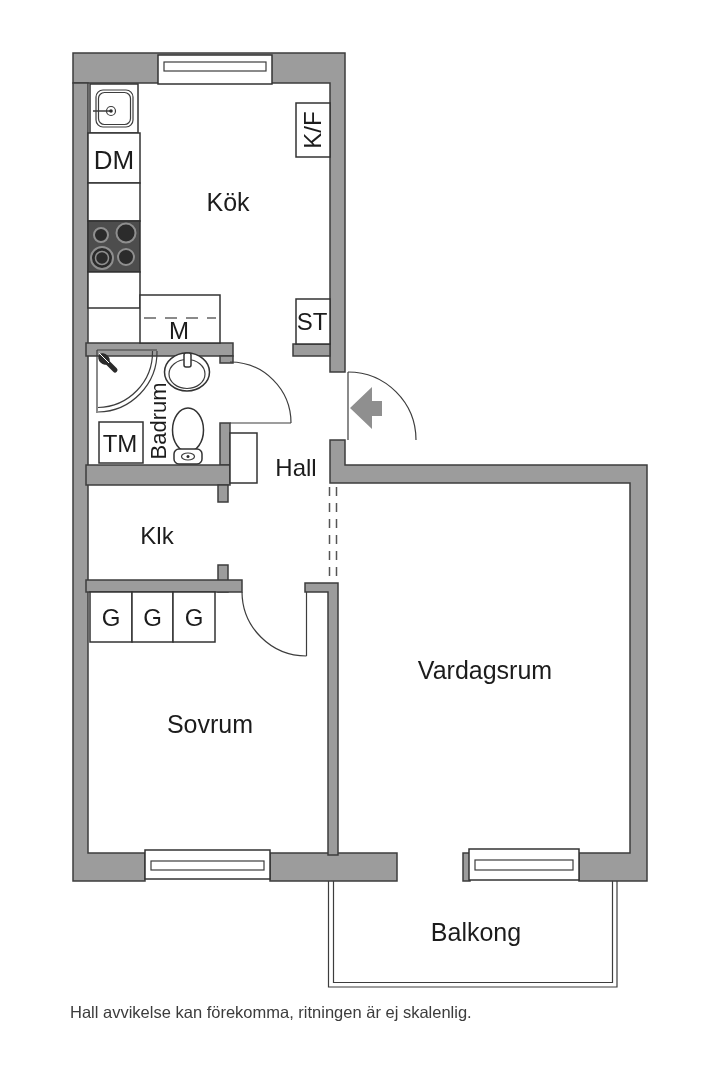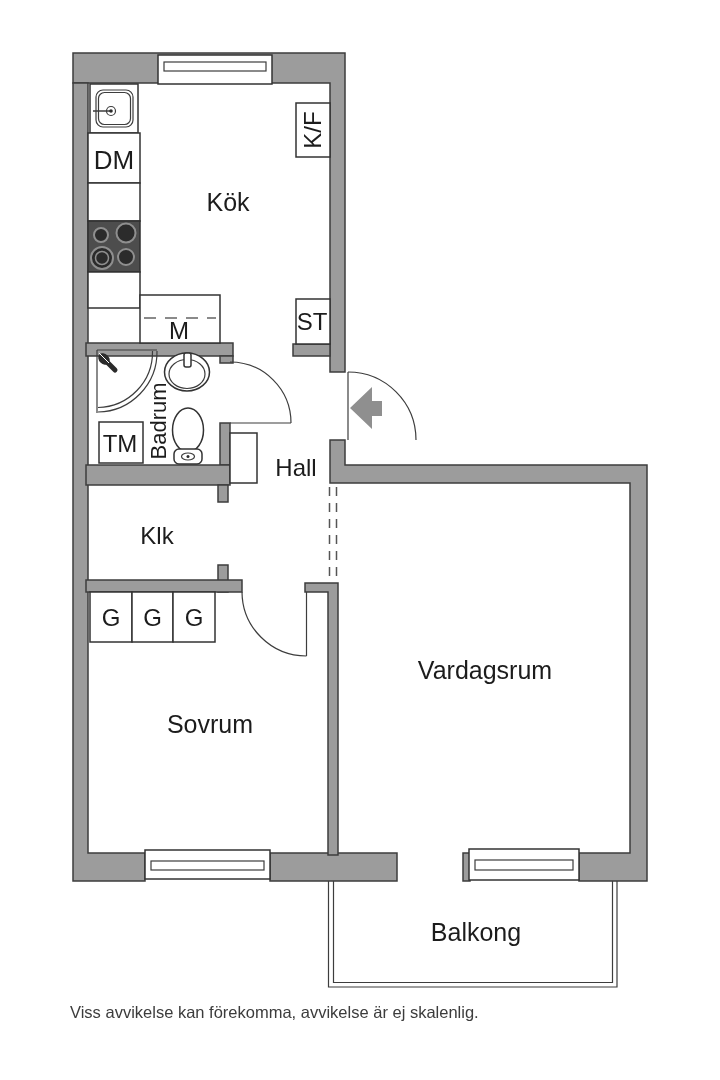--- a/index.html
+++ b/index.html
@@ -173,13 +173,13 @@
     <text class="applbl" transform="translate(312,130) rotate(-90)" dy="8.5">K/F</text>
     <text class="applbl" x="179" y="339">M</text>
     <text class="applbl" x="312" y="330">ST</text>
     <text class="applbl" x="120" y="452">TM</text>
     <text class="applbl" x="111" y="626">G</text>
     <text class="applbl" x="152.5" y="626">G</text>
     <text class="applbl" x="194" y="626">G</text>
   </g>
 </svg>
 
-<div class="footer">Viss avvikelse kan förekomma, avvikelse är ej skalenlig.</div>
+<div class="footer">Hall avvikelse kan förekomma, ritningen är ej skalenlig.</div>
 
 </body></html>

